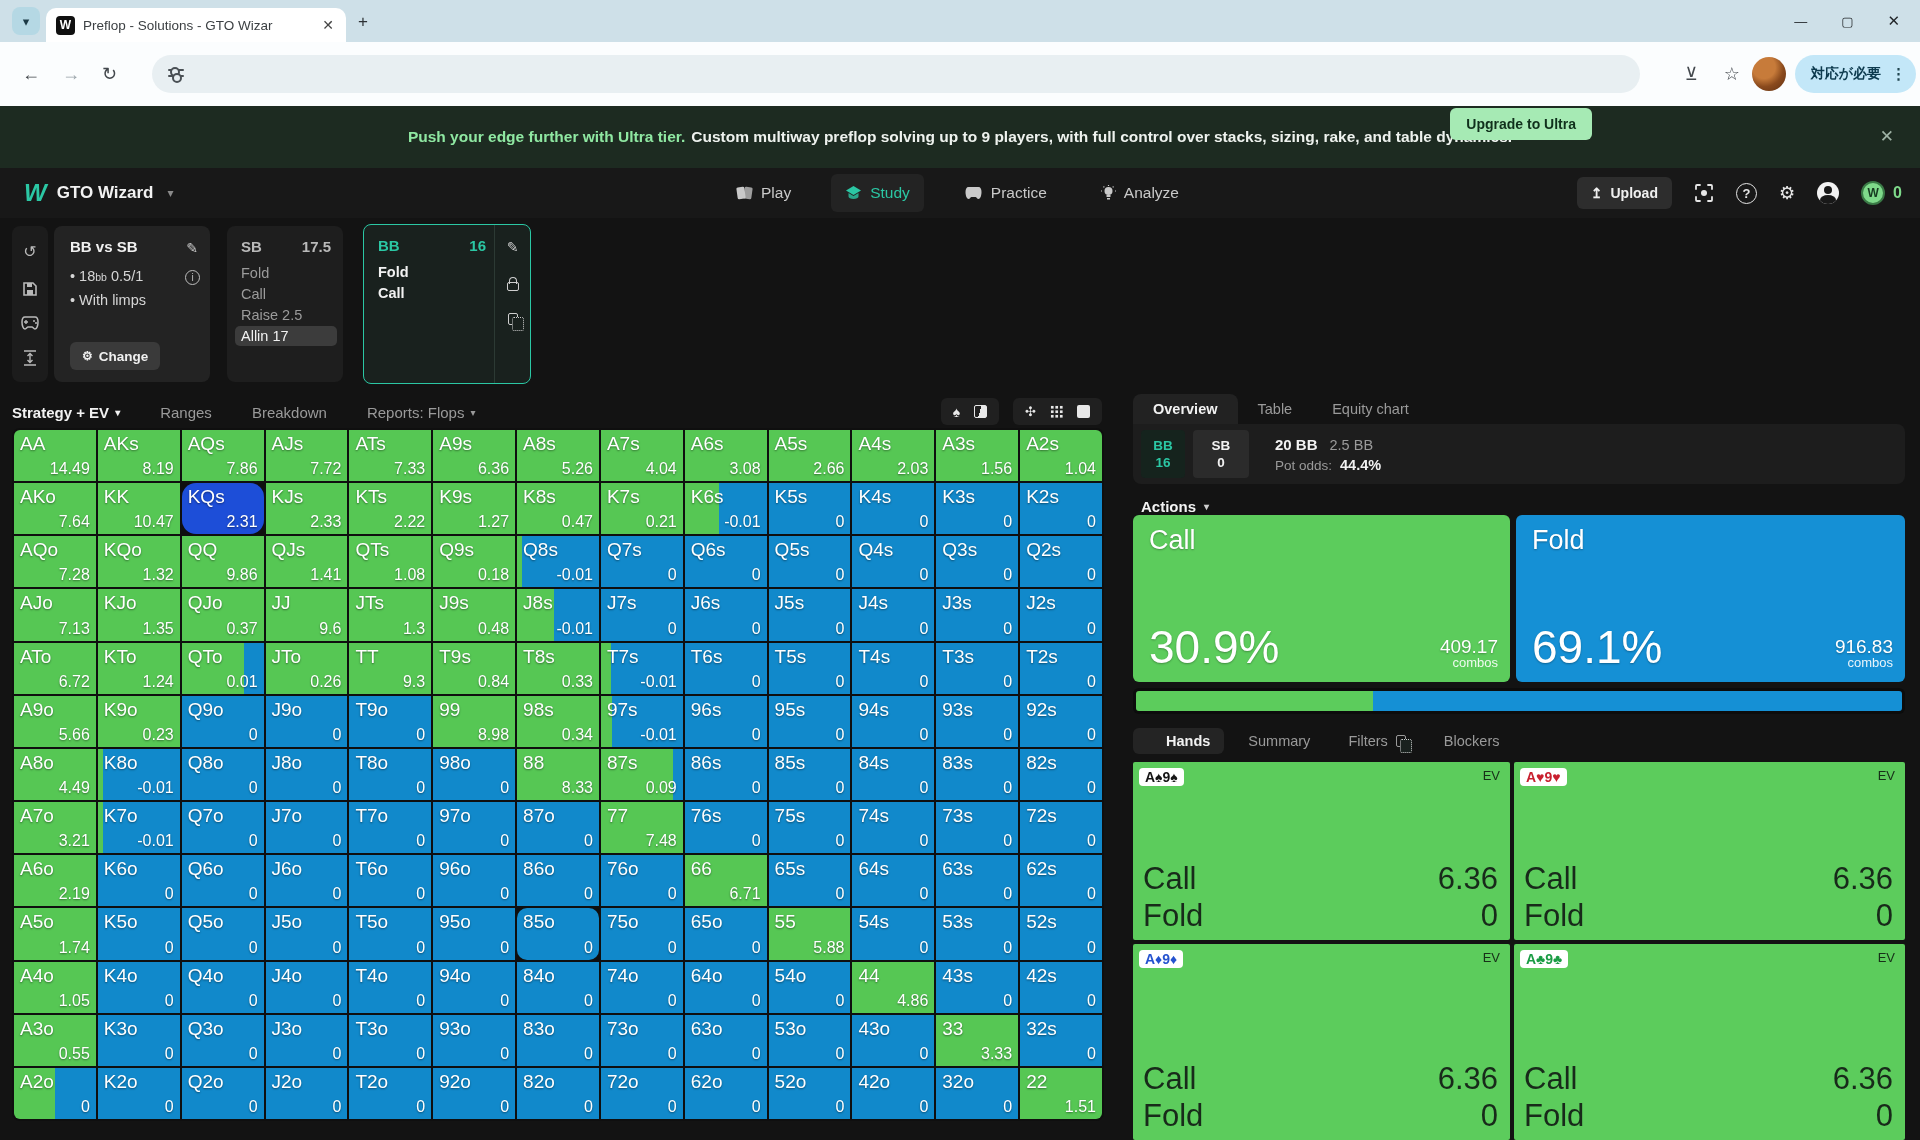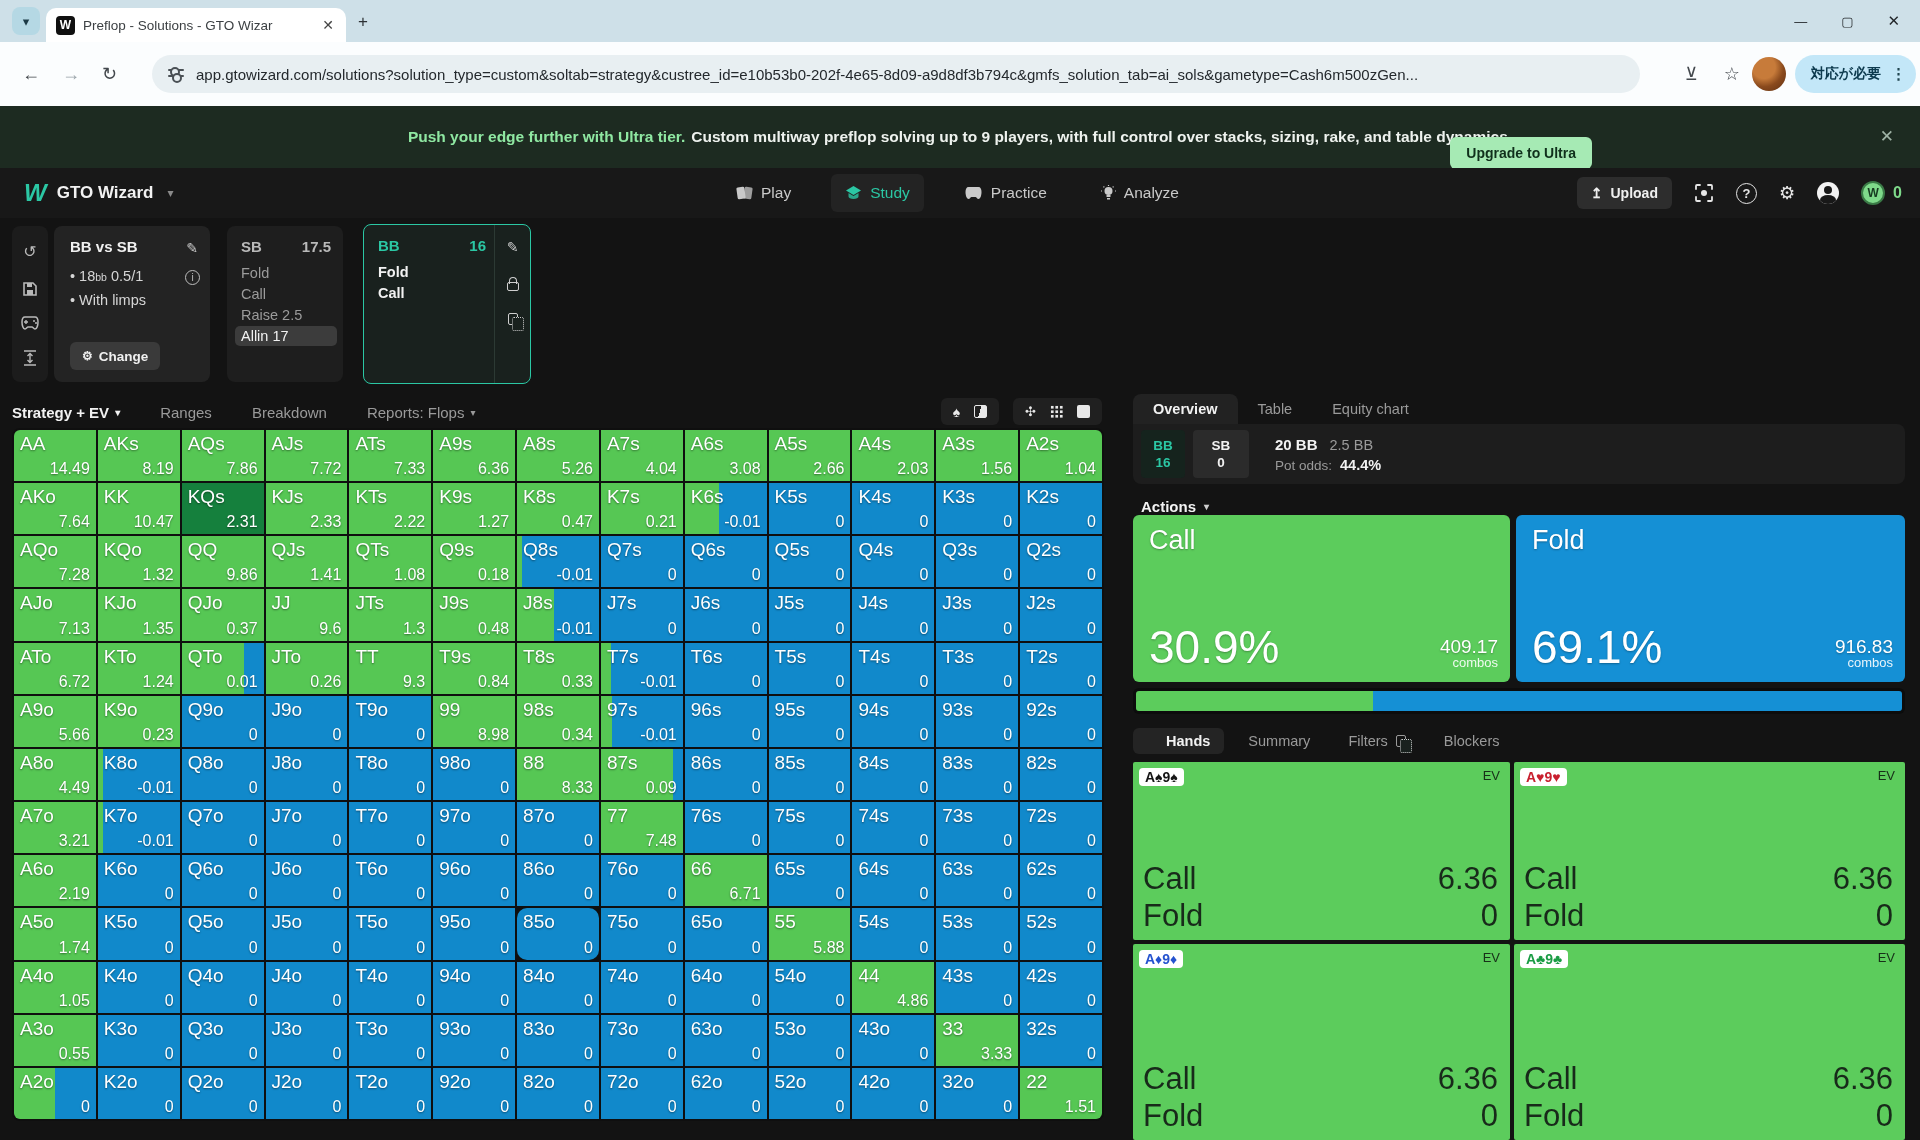--- a/index.html
+++ b/index.html
@@ -36,21 +36,21 @@
   .avatar { position:absolute; right:134px; top:15px; width:34px; height:34px; border-radius:50%;
     background:radial-gradient(circle at 35% 30%, #c77b3a 0 35%, #8a4a1d 60%, #5f3012 100%); }
   .chip { position:absolute; right:4px; top:13px; height:38px; background:#c3e7f8; border-radius:19px;
     display:flex; align-items:center; gap:10px; padding:0 10px 0 16px; color:#0d3a4e; font-size:14px; font-weight:bold; }
   .chip .dots { color:#20454f; font-size:15px; }
 
   
   .banner { position:relative; height:62px; background:#1d2b21; display:flex; align-items:center; justify-content:center; }
   .banner .hl { color:#8fe8a2; font-size:15.5px; font-weight:bold; }
   .banner .msg { color:#eef2ee; font-size:15.5px; font-weight:bold; margin-left:6px; }
-  .upgrade-btn { position:absolute; right:328px; top:31px; height:32px; padding:0 16px; border-radius:6px;
+  .upgrade-btn { position:absolute; right:328px; top:2px; height:32px; padding:0 16px; border-radius:6px;
     background:#a6eab4; color:#10301c; font-size:14px; font-weight:bold; display:flex; align-items:center; }
   .banner-close { position:absolute; right:26px; top:20px; color:#9fb3a6; font-size:17px; }
 
   
   .navbar { position:relative; height:50px; background:#181818; display:flex; align-items:center; }
   .brand { display:flex; align-items:center; gap:10px; margin-left:24px; }
   .wlogo { color:#2bc7a4; font-size:24px; font-weight:bold; font-style:italic; }
   .brand-name { color:#f2f2f2; font-size:17px; font-weight:bold; }
   .brand-caret { color:#8a8a8a; font-size:12px; margin-left:4px; }
   .mainmenu { position:absolute; left:722px; display:flex; align-items:center; gap:26px; }
@@ -195,21 +195,20 @@
 
 <div class="toolbar">
   <span class="navbtn">←</span>
   <span class="navbtn fwd">→</span>
   <span class="navbtn">↻</span>
   <div class="omnibox">
     <span class="tune-ic">
         <i></i>
         <b></b>
       </span>
-    <span class="url">app.gtowizard.com/solutions?solution_type=custom&amp;soltab=strategy&amp;custree_id=e10b53b0-202f-4e65-8d09-a9d8df3b794c&amp;gmfs_solution_tab=ai_sols&amp;gametype=Cash6m500zGen...</span>
   </div>
   <span class="tb-ic" style="position:absolute; right:222px;">⊻</span>
   <span class="tb-ic" style="position:absolute; right:180px;">☆</span>
   <div class="avatar"></div>
   <div class="chip">
     <span>対応が必要</span>
     <span class="dots">⋮</span>
   </div>
 </div>
 
@@ -446,21 +445,21 @@
         <span class="v">1.04</span>
       </div>
       <div class="cell" style="background: rgb(86, 199, 84);">
         <span class="h">AKo</span>
         <span class="v">7.64</span>
       </div>
       <div class="cell" style="background: rgb(86, 199, 84);">
         <span class="h">KK</span>
         <span class="v">10.47</span>
       </div>
-      <div class="cell" style="background: #15803d;">
+      <div class="cell" style="background: #1d4ed8; border-radius: 14px;">
         <span class="h">KQs</span>
         <span class="v">2.31</span>
       </div>
       <div class="cell" style="background: rgb(86, 199, 84);">
         <span class="h">KJs</span>
         <span class="v">2.33</span>
       </div>
       <div class="cell" style="background: rgb(86, 199, 84);">
         <span class="h">KTs</span>
         <span class="v">2.22</span>

